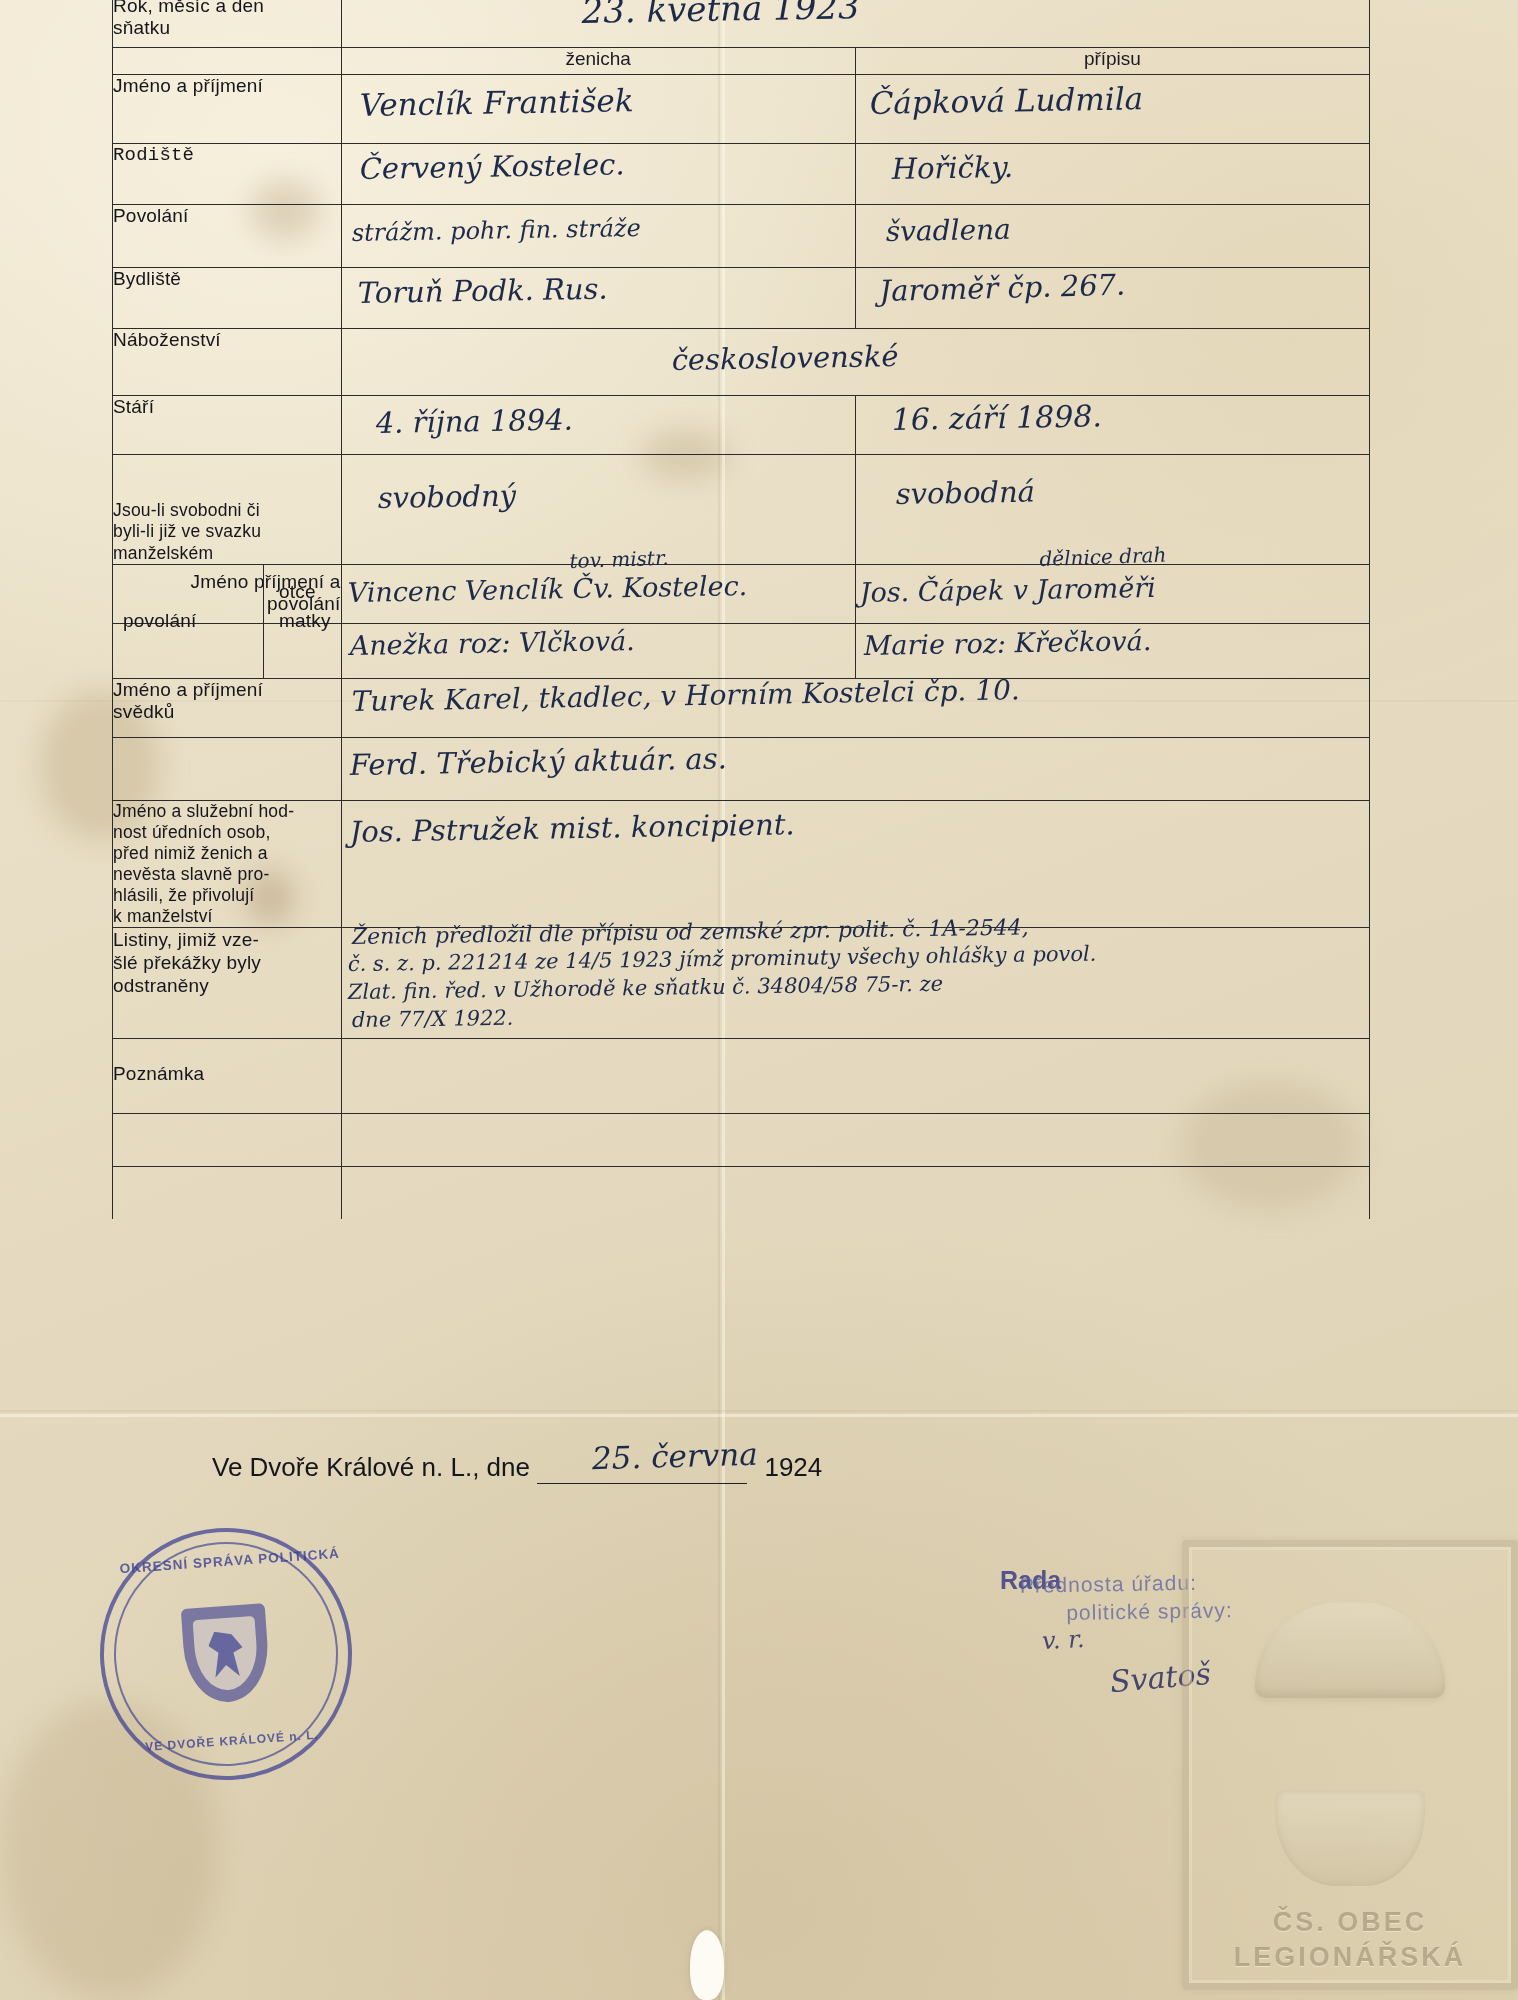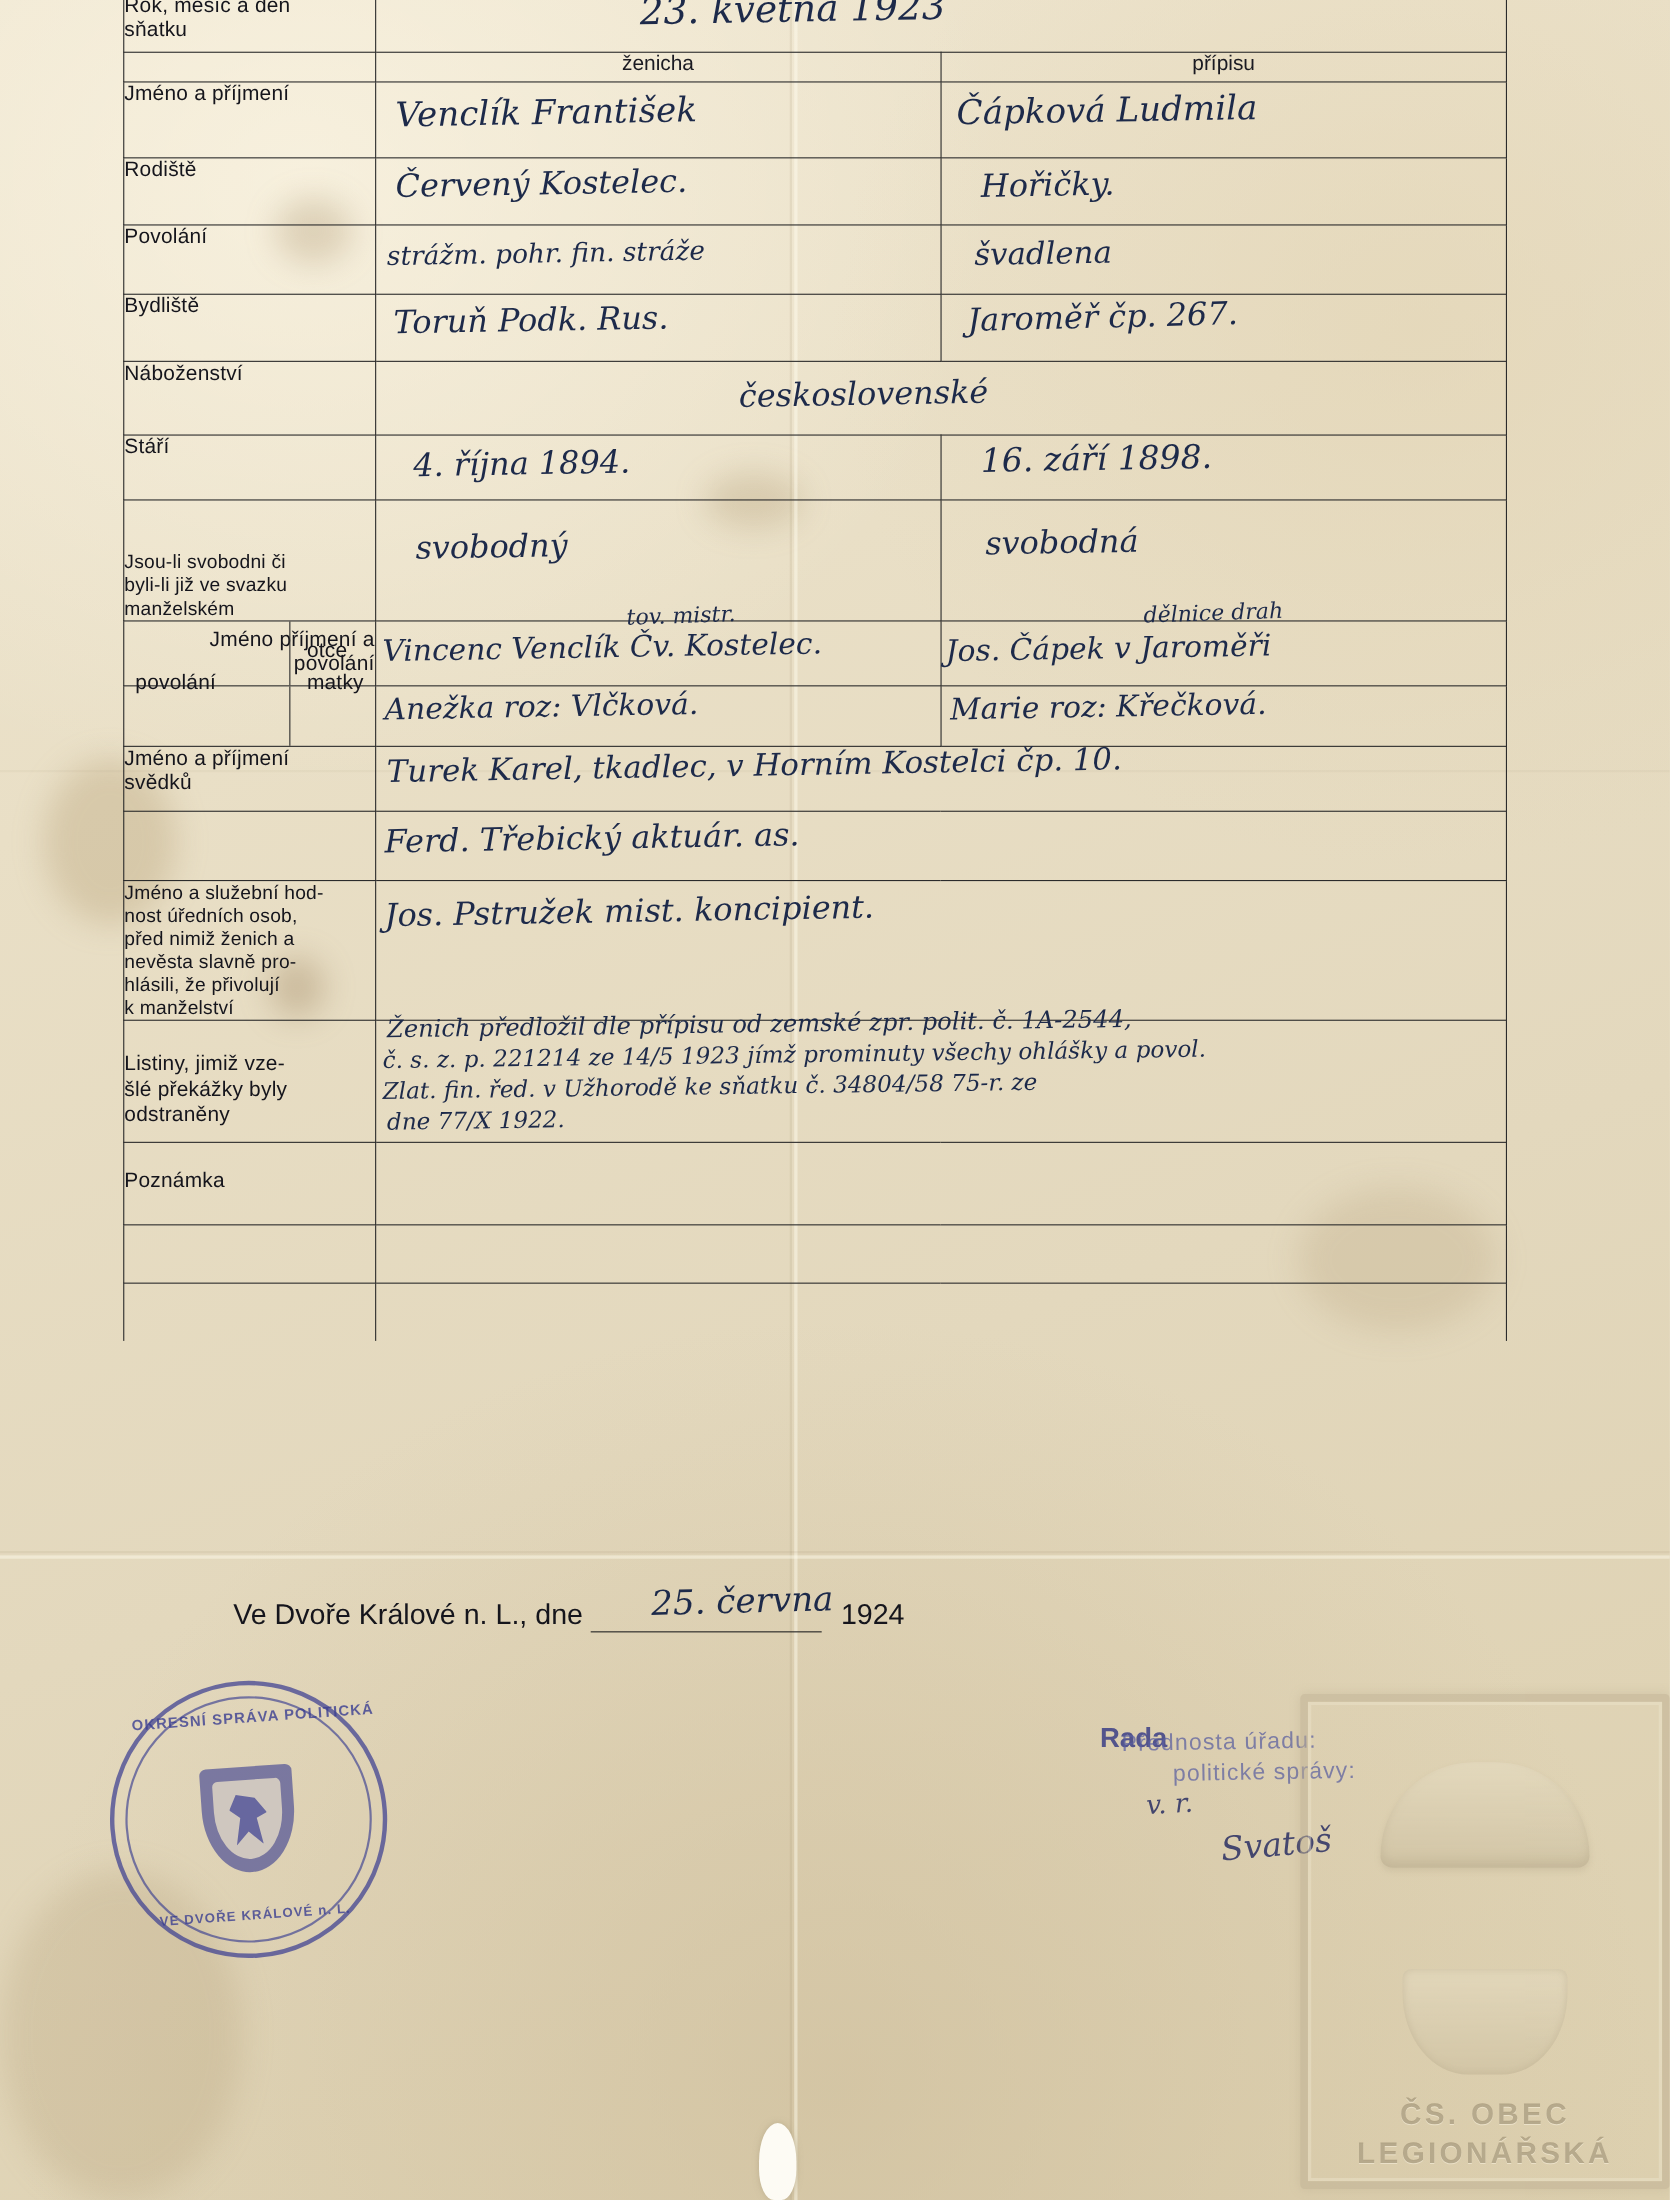--- a/index.html
+++ b/index.html
@@ -210,21 +210,21 @@
     <td class="lbl" style="height:68px;">Jméno a příjmení</td>
     <td class="val">
       <span class="hand" style="left:18px;top:12px;font-size:31px;transform:rotate(-1deg);">Venclík František</span>
     </td>
     <td class="val">
       <span class="hand" style="left:14px;top:10px;font-size:31px;transform:rotate(-1deg);">Čápková Ludmila</span>
     </td>
   </tr>
 
   <tr>
-    <td class="lbl" style="height:60px;">Rodiště</td>
+    <td class="lbl" style="height:60px;font-family:Liberation Mono, monospace;">Rodiště</td>
     <td class="val">
       <span class="hand" style="left:18px;top:8px;font-size:29px;transform:rotate(-1deg);">Červený Kostelec.</span>
     </td>
     <td class="val">
       <span class="hand" style="left:36px;top:8px;font-size:29px;transform:rotate(-1deg);">Hořičky.</span>
     </td>
   </tr>
 
   <tr>
     <td class="lbl" style="height:62px;">Povolání</td>
@@ -341,21 +341,21 @@
 hlásili, že přivolují
 k manželství</div>
     </td>
     <td class="val" colspan="2">
       <span class="hand" style="left:8px;top:14px;font-size:29px;transform:rotate(-1deg);">Jos. Pstružek mist. koncipient.</span>
     </td>
   </tr>
 
   <tr>
     <td class="lbl" style="height:110px;">
-      <div style="white-space:pre-line;line-height:1.22;margin-top:28px;">Listiny, jimiž vze-
+      <div style="white-space:pre-line;line-height:1.22;">Listiny, jimiž vze-
 šlé překážky byly
 odstraněny</div>
     </td>
     <td class="val" colspan="2">
       <span class="hand" style="left:10px;top:-4px;font-size:22px;transform:rotate(-0.8deg);">Ženich předložil dle přípisu od zemské zpr. polit. č. 1A-2544,</span>
       <span class="hand" style="left:6px;top:24px;font-size:21px;transform:rotate(-0.8deg);">č. s. z. p. 221214 ze 14/5 1923 jímž prominuty všechy ohlášky a povol.</span>
       <span class="hand" style="left:6px;top:52px;font-size:21px;transform:rotate(-0.8deg);">Zlat. fin. řed. v Užhorodě ke sňatku č. 34804/58 75-r. ze</span>
       <span class="hand" style="left:10px;top:80px;font-size:21px;transform:rotate(-0.8deg);">dne 77/X 1922.</span>
     </td>
   </tr>

